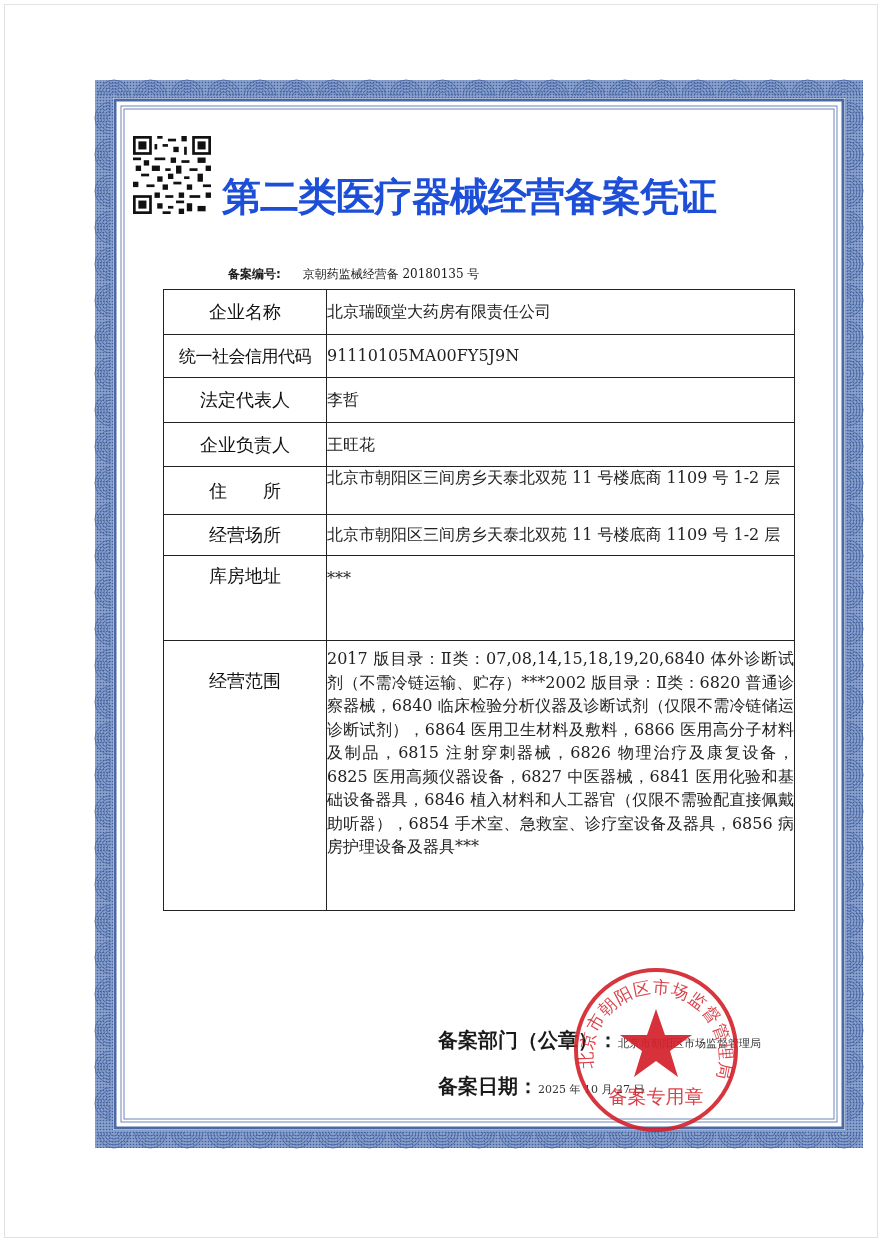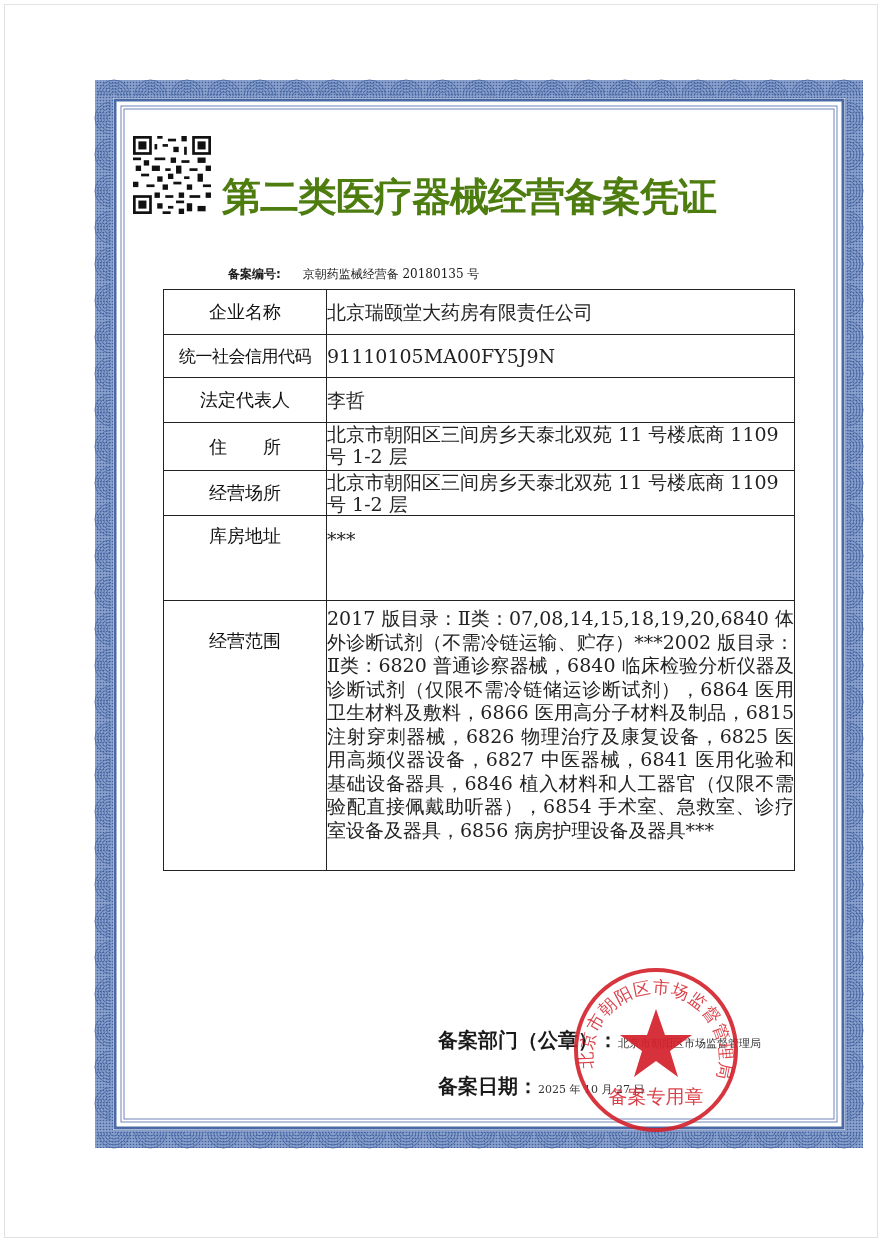--- a/index.html
+++ b/index.html
@@ -22,21 +22,21 @@
   .reg-no .lbl { font-family:"DejaVu Sans", sans-serif; font-weight:bold; margin-right:18px; }
   table.info {
     position:absolute; left:163px; top:289px; width:632px;
     border-collapse:collapse; table-layout:fixed;
   }
   table.info td { border:1.5px solid #222; padding:0; vertical-align:top; }
   td.k {
     width:162px; text-align:center; font-family:Liberation Serif, serif;
     font-size:18px; color:#111;
   }
-  td.v { font-size:19px; line-height:22px; padding:2px 8px 0 10px; color:#222; }
+  td.v { font-size:16px; line-height:22px; padding:2px 8px 0 10px; color:#222; }
   .k-mid { vertical-align:middle !important; }
   .footer-row { position:absolute; font-family:"DejaVu Sans", sans-serif; font-weight:bold; font-size:20px; white-space:nowrap; }
   .footer-val { font-family:"DejaVu Serif", serif; font-weight:normal; font-size:11px; color:#333; }
   .stamp { position:absolute; left:566px; top:965px; width:180px; height:170px; }
 </style>
 </head>
 <body>
 
 <div class="page-edge"></div>
 
@@ -598,40 +598,44 @@
     <rect x="9" y="25" width="2" height="2"></rect>
       <rect x="13" y="26" width="2" height="1"></rect>
       <rect x="16" y="24" width="3" height="1"></rect>
       <rect x="20" y="25" width="2" height="3"></rect>
       <rect x="24" y="26" width="3" height="2"></rect>
     <rect x="11" y="28" width="3" height="1"></rect>
       <rect x="17" y="27" width="2" height="2"></rect>
   </g>
 </svg>
 
-<div class="title" style="color:#4d7c0f">第二类医疗器械经营备案凭证</div>
+<div class="title" style="color:#1d4ed8">第二类医疗器械经营备案凭证</div>
 
 <div class="reg-no">
   <span class="lbl">备案编号:</span>
   <span>京朝药监械经营备 20180135 号</span>
 </div>
 
 <table class="info">
   <tbody>
       <tr style="height:45px">
     <td class="k k-mid">企业名称</td>
     <td class="v" style="vertical-align:middle">北京瑞颐堂大药房有限责任公司</td>
   </tr>
   <tr style="height:43px">
     <td class="k k-mid" style="font-size:17px;letter-spacing:-0.5px">统一社会信用代码</td>
     <td class="v" style="vertical-align:middle">91110105MA00FY5J9N</td>
   </tr>
   <tr style="height:45px">
     <td class="k k-mid">法定代表人</td>
     <td class="v" style="vertical-align:middle">李哲</td>
+  </tr>
+  <tr style="height:44px">
+    <td class="k k-mid">企业负责人</td>
+    <td class="v" style="vertical-align:middle">王旺花</td>
   </tr>
   <tr style="height:48px">
     <td class="k k-mid">住　　所</td>
     <td class="v">北京市朝阳区三间房乡天泰北双苑 11 号楼底商 1109 号 1-2 层</td>
   </tr>
   <tr style="height:41px">
     <td class="k k-mid">经营场所</td>
     <td class="v" style="vertical-align:middle">北京市朝阳区三间房乡天泰北双苑 11 号楼底商 1109 号 1-2 层</td>
   </tr>
   <tr style="height:85px">

